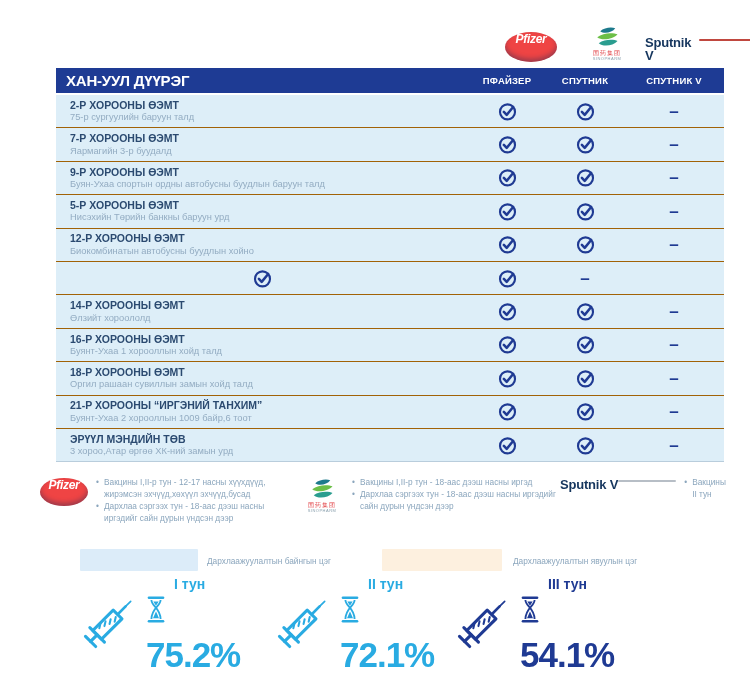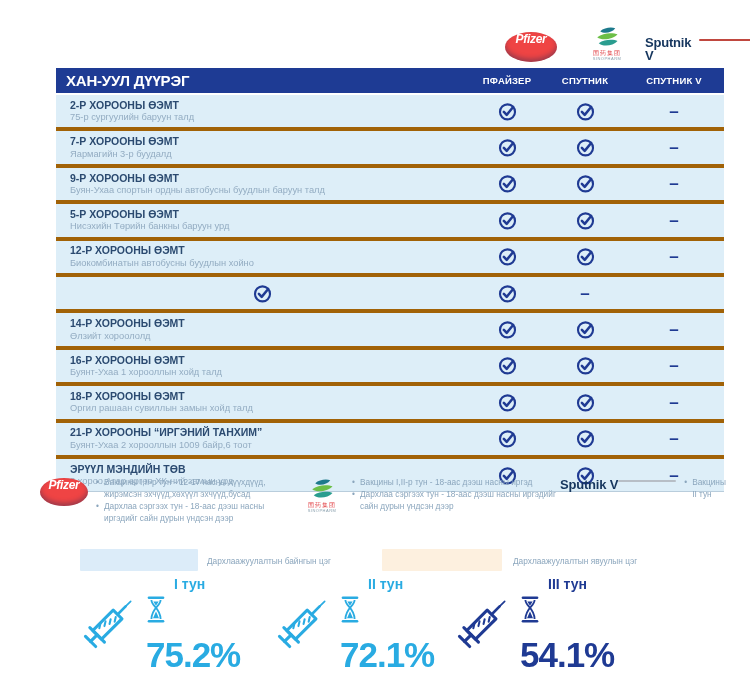--- a/index.html
+++ b/index.html
@@ -24,21 +24,21 @@
   .pos-sp-top{position:absolute;left:645px;top:10px;}
 
   
   .table{position:absolute;left:56px;top:68px;width:668px;}
   .thead{display:grid;grid-template-columns:412px 78px 78px 100px;align-items:center;
       background:#1e3b94;height:25px;}
   .thead .t-title{color:#fff;font-weight:bold;font-size:15px;padding-left:10px;letter-spacing:-.2px;white-space:nowrap;}
   .thead .t-col{color:#fff;font-weight:bold;font-size:9.5px;text-align:center;letter-spacing:.2px;}
   .tbody{margin-top:2px;}
   .trow{display:grid;grid-template-columns:412px 78px 78px 100px;height:32.4px;
-      background:#ddeef8;border-bottom:4px solid #a16207;align-items:center;}
+      background:#ddeef8;border-bottom:1px solid #a16207;align-items:center;}
   .trow:last-child{border-bottom:1px solid #b9cddc;}
   .name-cell{padding-left:14px;display:flex;flex-direction:column;justify-content:center;gap:3px;}
   .row-name{font-size:10.5px;font-weight:bold;color:#2b4a70;line-height:1;white-space:nowrap;}
   .row-addr{font-size:9.3px;color:#93acc2;line-height:1;white-space:nowrap;}
   .mark-cell{display:flex;align-items:center;justify-content:center;color:#1f3a93;}
   .check-icon{width:21px;height:21px;}
   .dash{font-size:17px;font-weight:bold;color:#1f3a93;line-height:1;}
 
   
   .notes{position:absolute;left:40px;top:476px;width:670px;display:flex;}

